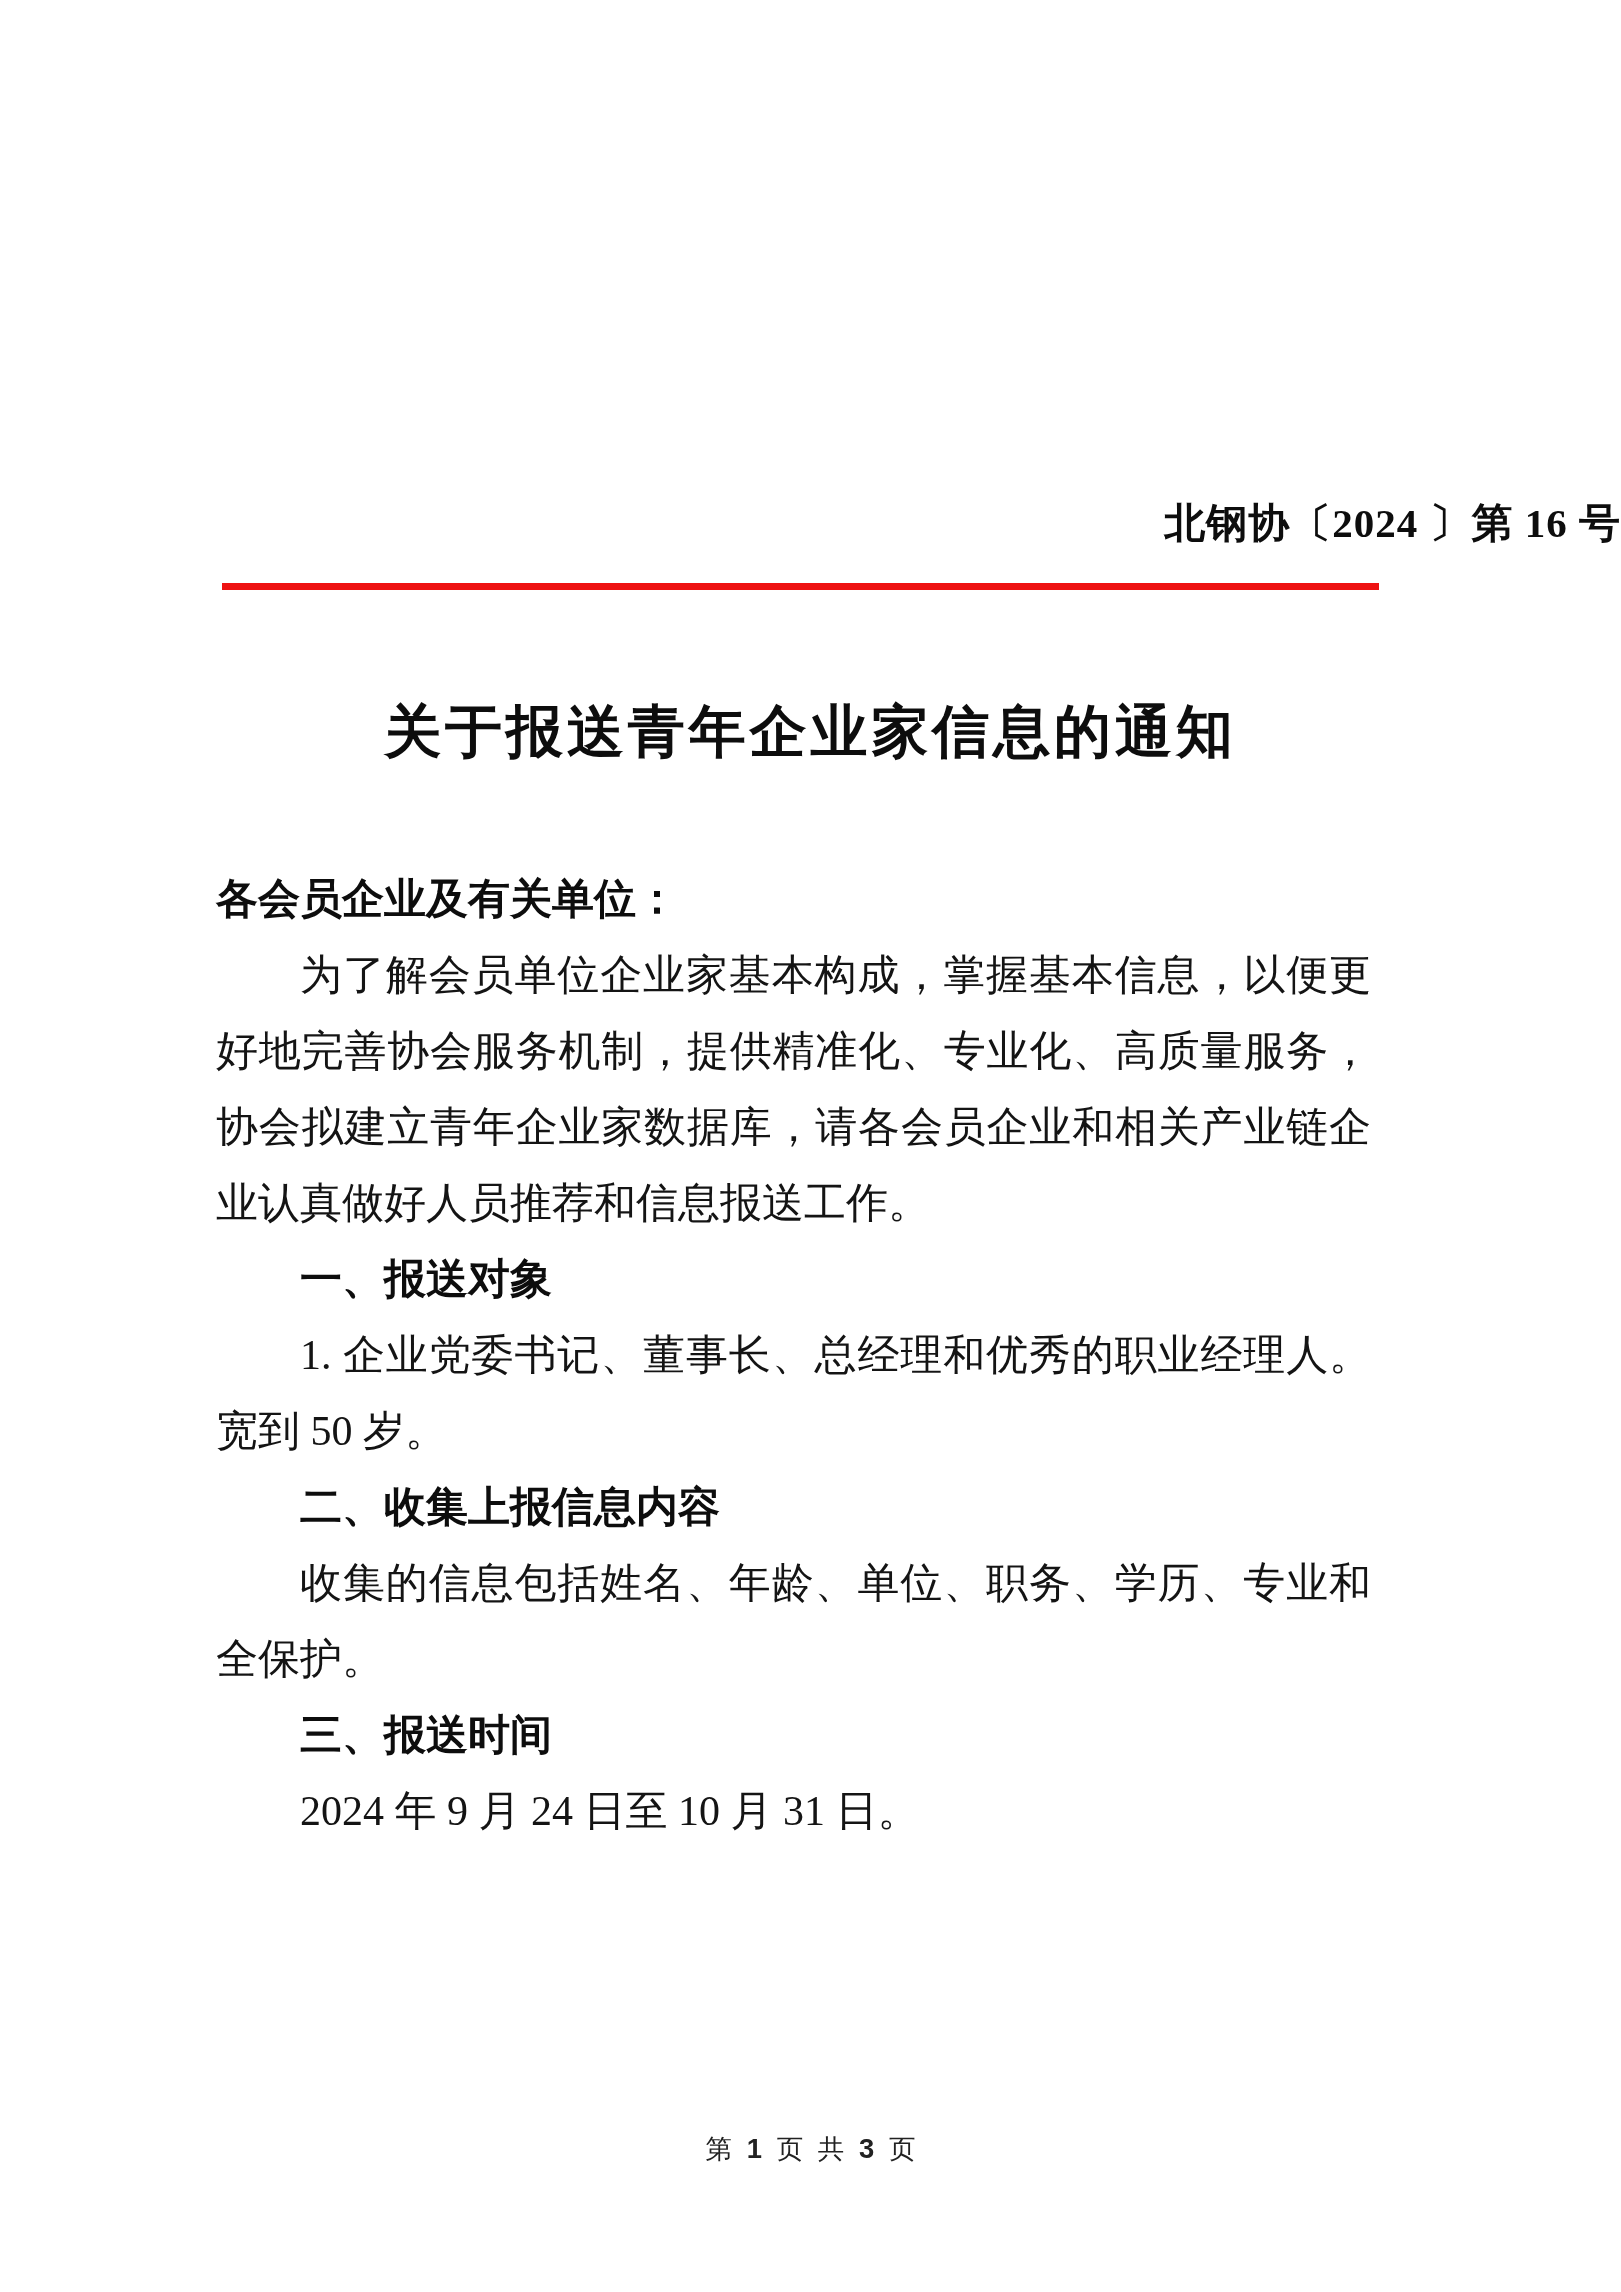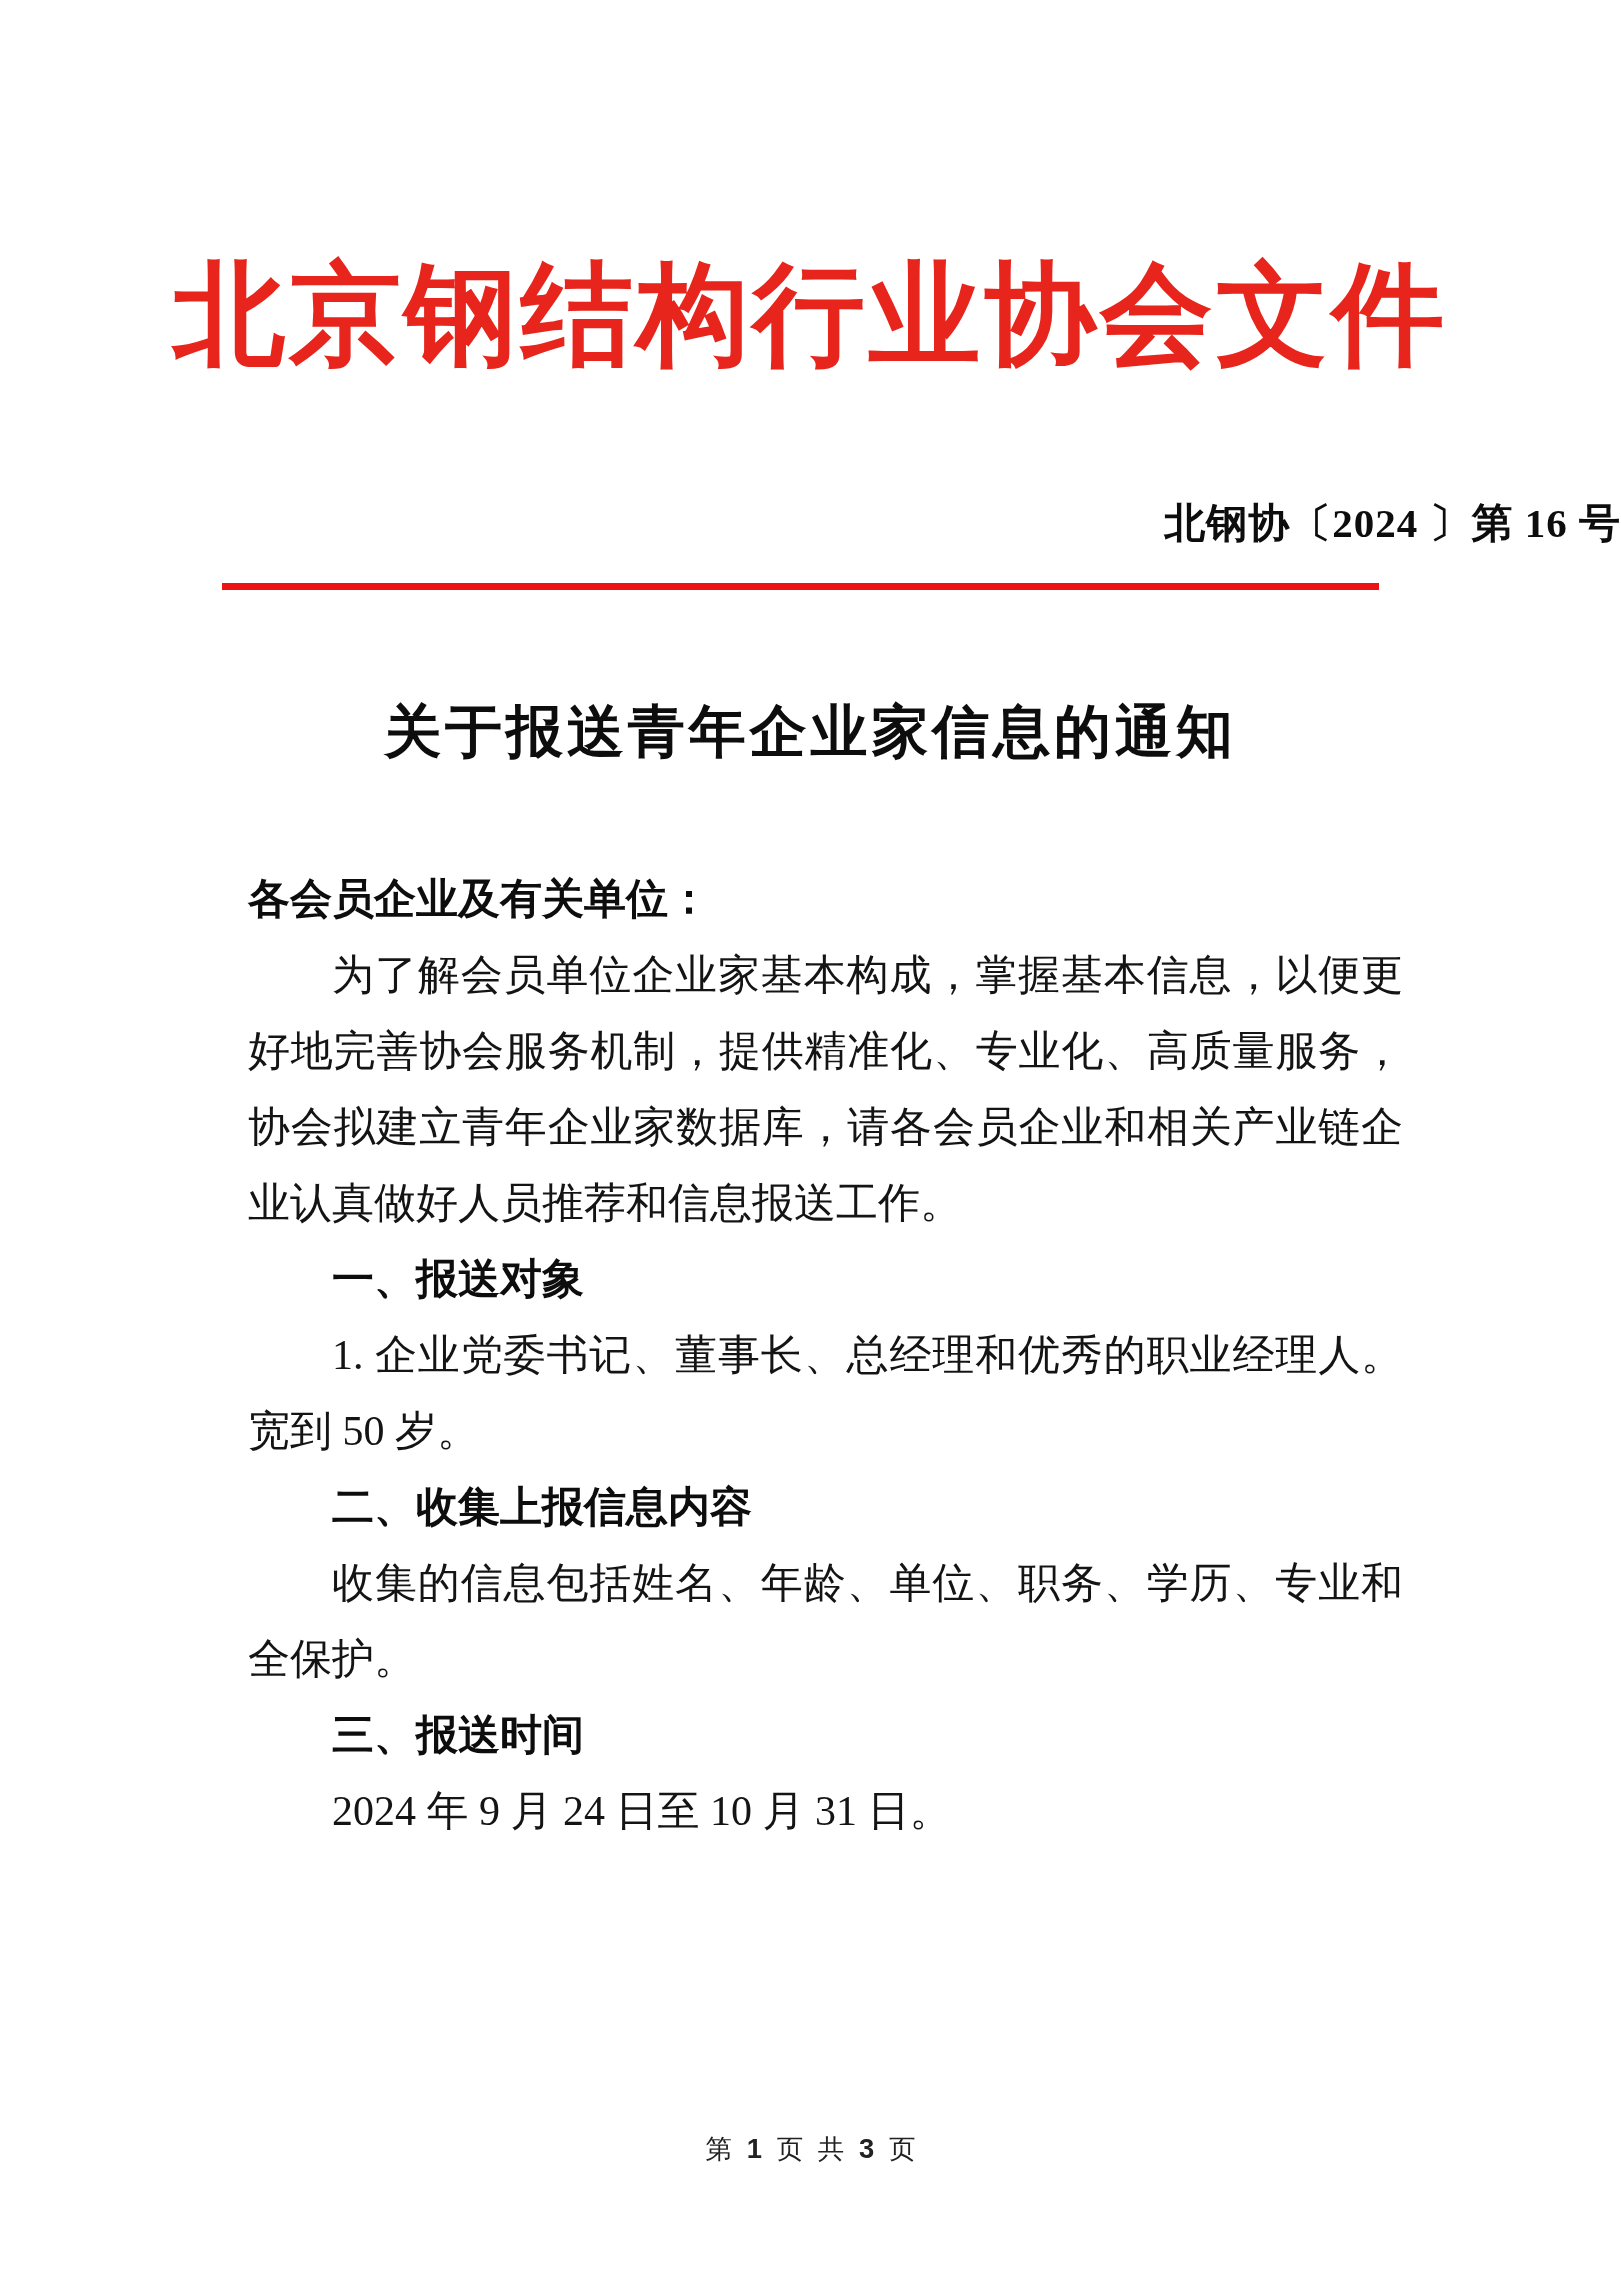--- a/index.html
+++ b/index.html
@@ -60,21 +60,21 @@
     font-weight: bold;
     font-size: 57px;
     line-height: 80px;
     letter-spacing: 3.9px;
     color: #0d0d0d;
     white-space: nowrap;
   }
   .body-block {
     position: absolute;
     top: 861px;
-    left: 248px;
+    left: 216px;
     width: 1155px;
     font-size: 42px;
     line-height: 76px;
     color: #141414;
   }
   .ln {
     min-height: 76px;
   }
   .ln.ind {
     text-indent: 2em;
@@ -106,21 +106,20 @@
     font-family: "Liberation Sans", "DejaVu Sans", sans-serif;
     font-weight: bold;
     font-size: 27.4px;
   }
 </style>
 </head>
 <body>
 
 <div id="page">
 
-  <div class="org-title">北京钢结构行业协会文件</div>
 
   <div class="doc-number">北钢协〔2024 〕第 16 号</div>
 
   <div class="red-rule"></div>
 
   <div class="doc-title">关于报送青年企业家信息的通知</div>
 
   <div class="body-block">
     <div class="ln hd">各会员企业及有关单位：</div>
     <div class="ln ind just">为了解会员单位企业家基本构成，掌握基本信息，以便更</div>

